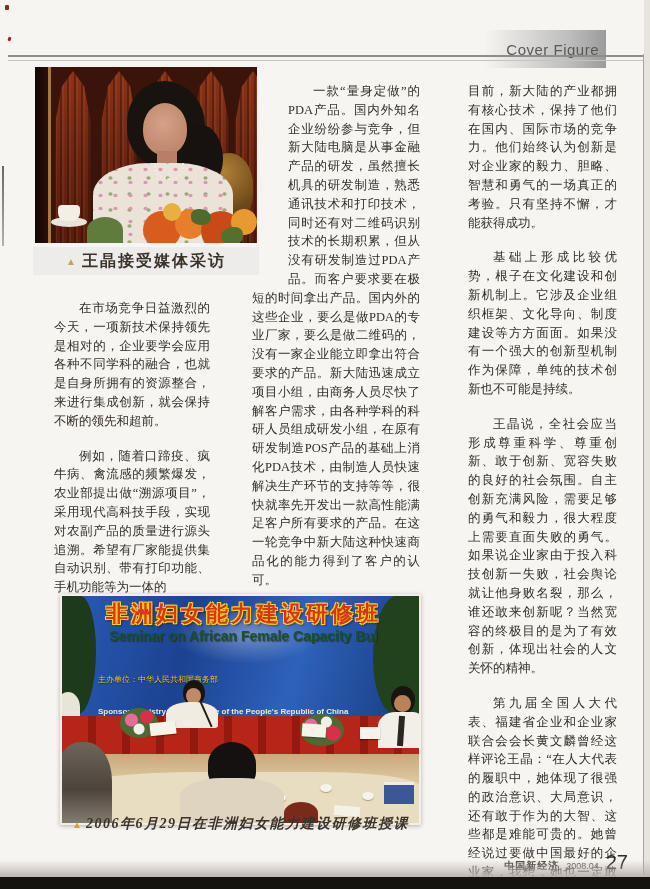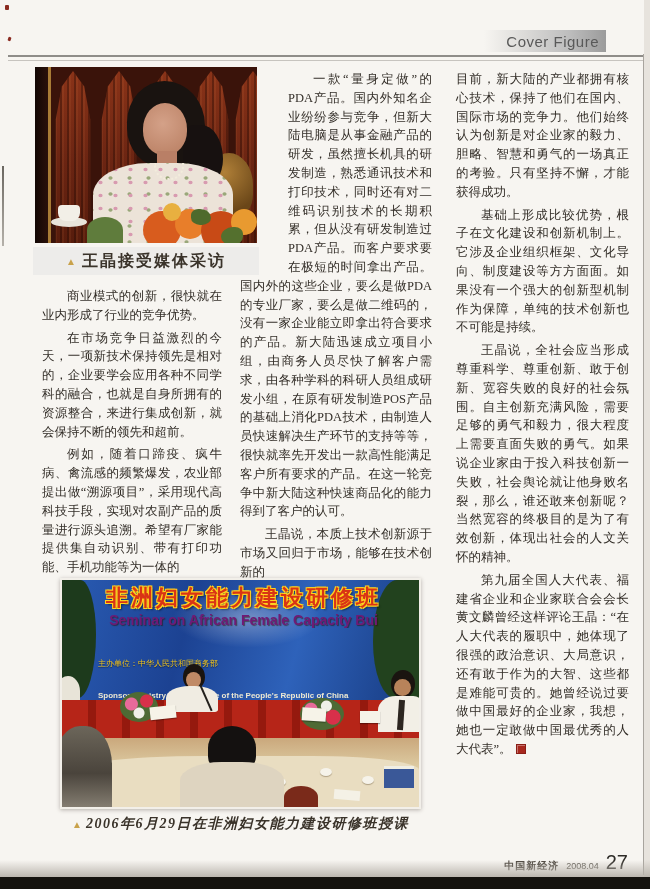--- a/index.html
+++ b/index.html
@@ -10,29 +10,29 @@
   .print-mark{position:absolute;background:#8a2a20;}
   .print-mark.m1{left:5px;top:5px;width:4px;height:5px;border-radius:1px;}
   .print-mark.m2{left:8px;top:37px;width:3px;height:4px;border-radius:1px;transform:rotate(20deg);}
   .left-crease{position:absolute;left:2px;top:166px;width:2px;height:80px;background:linear-gradient(#6a6660,#b5b1aa);}
   .right-margin{position:absolute;right:0;top:0;width:6px;bottom:12px;background:#e7e3dd;}
   .right-edge{position:absolute;right:6px;top:54px;width:1px;bottom:14px;background:#a8a49e;}
   .bottom-fade{position:absolute;left:0;right:0;top:860px;height:18px;background:linear-gradient(rgba(247,245,241,0),#b8b3ab);}
   .bottom-bar{position:absolute;left:0;right:0;top:877px;height:12px;background:#15130f;}
 
   
-  .header-label{position:absolute;top:30px;right:44px;width:122px;height:22px;
+  .header-label{position:absolute;top:30px;right:44px;width:122px;height:38px;
     background:linear-gradient(to right,rgba(190,190,190,0) 0%,#bdbdbd 70%,#9b9b9b 100%);
     display:flex;align-items:center;justify-content:flex-end;padding-right:7px;box-sizing:border-box;
     font-family:"Liberation Sans","DejaVu Sans",sans-serif;font-size:15px;color:#595959;letter-spacing:.5px;}
   .rule{position:absolute;left:8px;right:0;top:55px;height:3px;border-top:2px solid #8f8d89;border-bottom:1px solid #c7c4bf;}
 
   
   .col{position:absolute;font-size:12.5px;line-height:18.8px;color:#332e28;text-align:justify;}
-  .col p{margin:4px;text-indent:2em;}
+  .col p{margin:16px;text-indent:2em;}
   .col.cont p:first-child{text-indent:0;}
   .col1{left:38px;top:283px;width:188px;}
   .col2{left:236px;top:66px;width:200px;}
   .col3{left:452px;top:66px;width:181px;}
   .intrusion{float:left;width:52px;height:210px;}
   .endmark{display:inline-block;width:10px;height:10px;margin-left:4px;vertical-align:-1px;
     background:#a8281e;box-shadow:inset 0 0 0 1px #8a1e16, inset 2px 2px 0 rgba(255,255,255,.35);}
 
   
   .photo1{position:absolute;left:35px;top:67px;width:222px;height:176px;background:#3a130a;overflow:hidden;}
@@ -67,33 +67,33 @@
   .fl6{left:156px;bottom:18px;width:20px;height:16px;background:#4e6a2c;border-radius:40% 60% 50% 50%;}
   .fl7{left:186px;bottom:-2px;width:22px;height:18px;background:#54702e;border-radius:60% 40% 50% 50%;}
   .caption1{position:absolute;left:33px;top:247px;width:226px;height:28px;background:#edecea;
     display:flex;align-items:center;justify-content:center;gap:6px;}
   .cap-tri{color:#c9a24b;font-size:10px;}
   .cap-text{font-size:16px;font-weight:bold;color:#3a332a;letter-spacing:2px;}
 
   
   .photo2{position:absolute;left:60px;top:578px;width:357px;height:227px;border:2px solid #f2efe9;
     box-shadow:0 1px 4px rgba(60,50,40,.35);background:#c9b astes;overflow:hidden;}
-  .photo2{background:#cdbb94;}
+  .photo2{background:#cdbb94;margin-top:16px;}
   .p2-banner{position:absolute;left:0;top:0;width:100%;height:122px;
     background:linear-gradient(105deg,#2a5cb4 0%,#1c4292 35%,#2e62ba 65%,#173a80 100%);}
   .p2-cloud{position:absolute;left:110px;top:8px;width:150px;height:60px;border-radius:50%;
     background:radial-gradient(rgba(255,255,255,.35),rgba(255,255,255,0) 70%);}
   .palm{position:absolute;top:0;width:34px;height:118px;background:#1d3a1c;}
   .palm.l{left:0;border-radius:0 60% 70% 0;}
   .palm.r{right:0;width:46px;border-radius:60% 0 0 55%;background:#22421e;}
   .p2-title-cn{position:absolute;left:0;right:-6px;top:3px;text-align:center;white-space:nowrap;overflow:hidden;
     font-weight:bold;font-size:22px;letter-spacing:3px;color:#d93415;
     text-shadow:1px 1px 0 #ffd41e,-1px -1px 0 #ffd41e,1px -1px 0 #ffd41e,-1px 1px 0 #ffd41e,2px 2px 2px rgba(0,0,0,.45);}
   .p2-title-en{position:absolute;left:-4px;right:-10px;top:32px;text-align:center;white-space:nowrap;overflow:hidden;
-    font-family:"Liberation Sans","DejaVu Sans",sans-serif;font-weight:bold;font-size:14px;color:#701a75;
+    font-family:"Liberation Sans","DejaVu Sans",sans-serif;font-weight:bold;font-size:14px;color:#14532d;
     text-shadow:1px 1px 1px rgba(40,20,0,.55);}
   .p2-subs{position:absolute;left:36px;top:58px;width:300px;font-size:8px;line-height:10.5px;white-space:pre;overflow:hidden;}
   .p2-subs .y{color:#f2c51e;text-shadow:0 1px 1px rgba(0,0,0,.5);}
   .p2-subs .w{color:#ece8d2;font-family:"Liberation Sans","DejaVu Sans",sans-serif;font-weight:bold;}
   .p2-subs .o{color:#ef9020;font-family:"Liberation Sans","DejaVu Sans",sans-serif;font-weight:bold;}
   .p2-table{position:absolute;left:0;top:120px;width:100%;height:42px;
     background:repeating-linear-gradient(90deg,#b62518 0 26px,#95190e 26px 34px);}
   .p2-foreground{position:absolute;left:0;top:158px;width:100%;height:69px;
     background:linear-gradient(#caa87c,#dcc9a0 40%,#e6d7b4);}
   .p2-cloth{position:absolute;left:0;top:176px;width:100%;height:51px;background:#e9ddc1;border-radius:40% 30% 0 0/18px 14px 0 0;}
@@ -175,21 +175,20 @@
     <div class="p1-fl fl5"></div>
     <div class="p1-fl fl6"></div>
     <div class="p1-fl fl7"></div>
   </div>
   <div class="caption1">
     <span class="cap-tri">▲</span>
     <span class="cap-text">王晶接受媒体采访</span>
   </div>
 
   <div class="col col1">
-      <p>商业模式的创新，很快就在业内形成了行业的竞争优势。</p>
       <p>在市场竞争日益激烈的今天，一项新技术保持领先是相对的，企业要学会应用各种不同学科的融合，也就是自身所拥有的资源整合，来进行集成创新，就会保持不断的领先和超前。</p>
       <p>例如，随着口蹄疫、疯牛病、禽流感的频繁爆发，农业部提出做“溯源项目”，采用现代高科技手段，实现对农副产品的质量进行源头追溯。希望有厂家能提供集自动识别、带有打印功能、手机功能等为一体的</p>
     </div>
   <div class="col col2 cont">
     <div class="intrusion"></div>
   <p>一款“量身定做”的PDA产品。国内外知名企业纷纷参与竞争，但新大陆电脑是从事金融产品的研发，虽然擅长机具的研发制造，熟悉通讯技术和打印技术，同时还有对二维码识别技术的长期积累，但从没有研发制造过PDA产品。而客户要求要在极短的时间拿出产品。国内外的这些企业，要么是做PDA的专业厂家，要么是做二维码的，没有一家企业能立即拿出符合要求的产品。新大陆迅速成立项目小组，由商务人员尽快了解客户需求，由各种学科的科研人员组成研发小组，在原有研发制造POS产品的基础上消化PDA技术，由制造人员快速解决生产环节的支持等等，很快就率先开发出一款高性能满足客户所有要求的产品。在这一轮竞争中新大陆这种快速商品化的能力得到了客户的认可。</p>
       <p>王晶说，本质上技术创新源于市场又回归于市场，能够在技术创新的</p>
     </div>
   <div class="col col3 cont">
       <p>目前，新大陆的产业都拥有核心技术，保持了他们在国内、国际市场的竞争力。他们始终认为创新是对企业家的毅力、胆略、智慧和勇气的一场真正的考验。只有坚持不懈，才能获得成功。</p>

